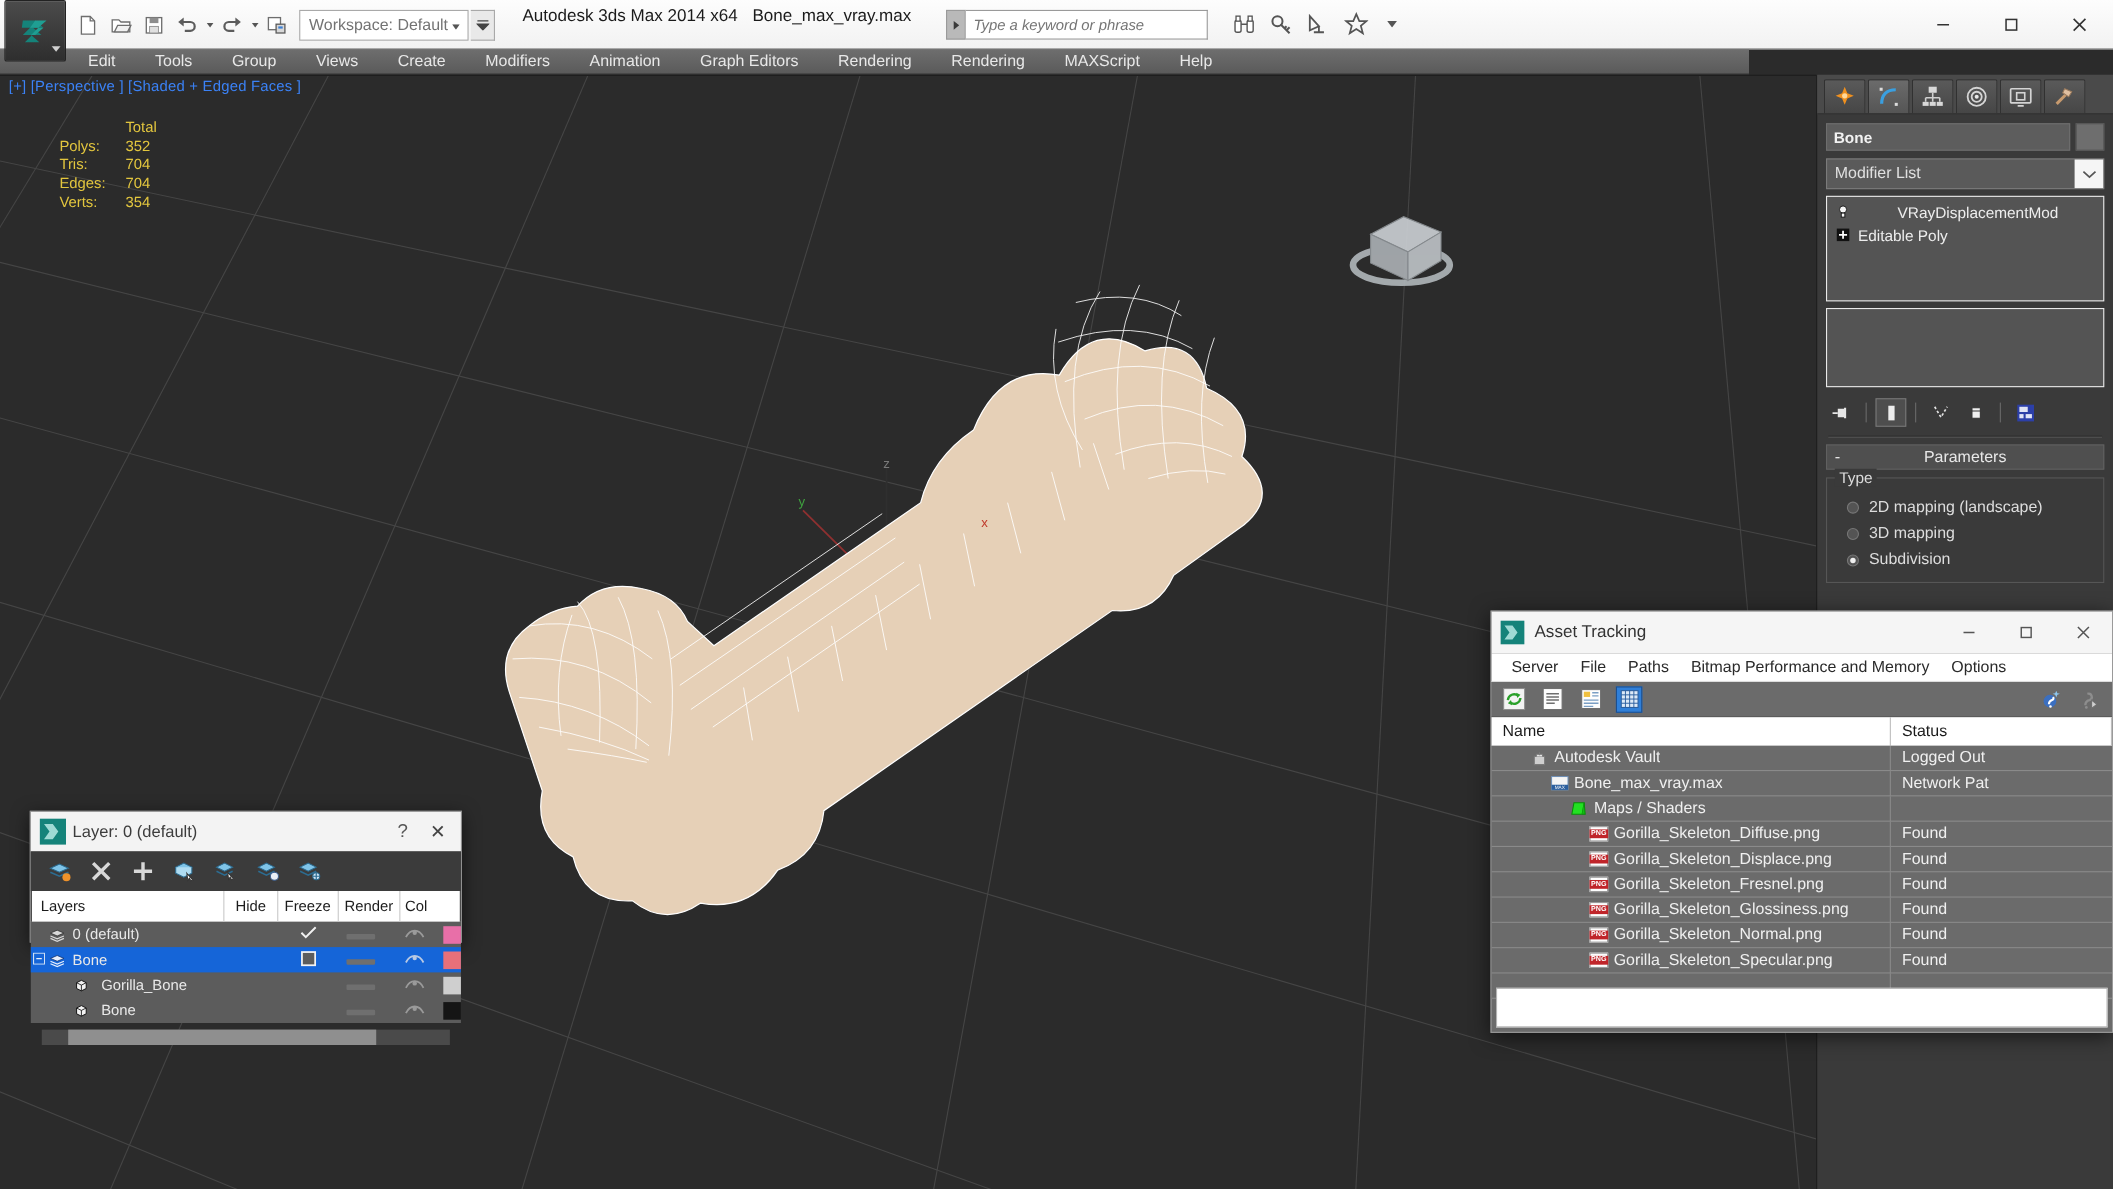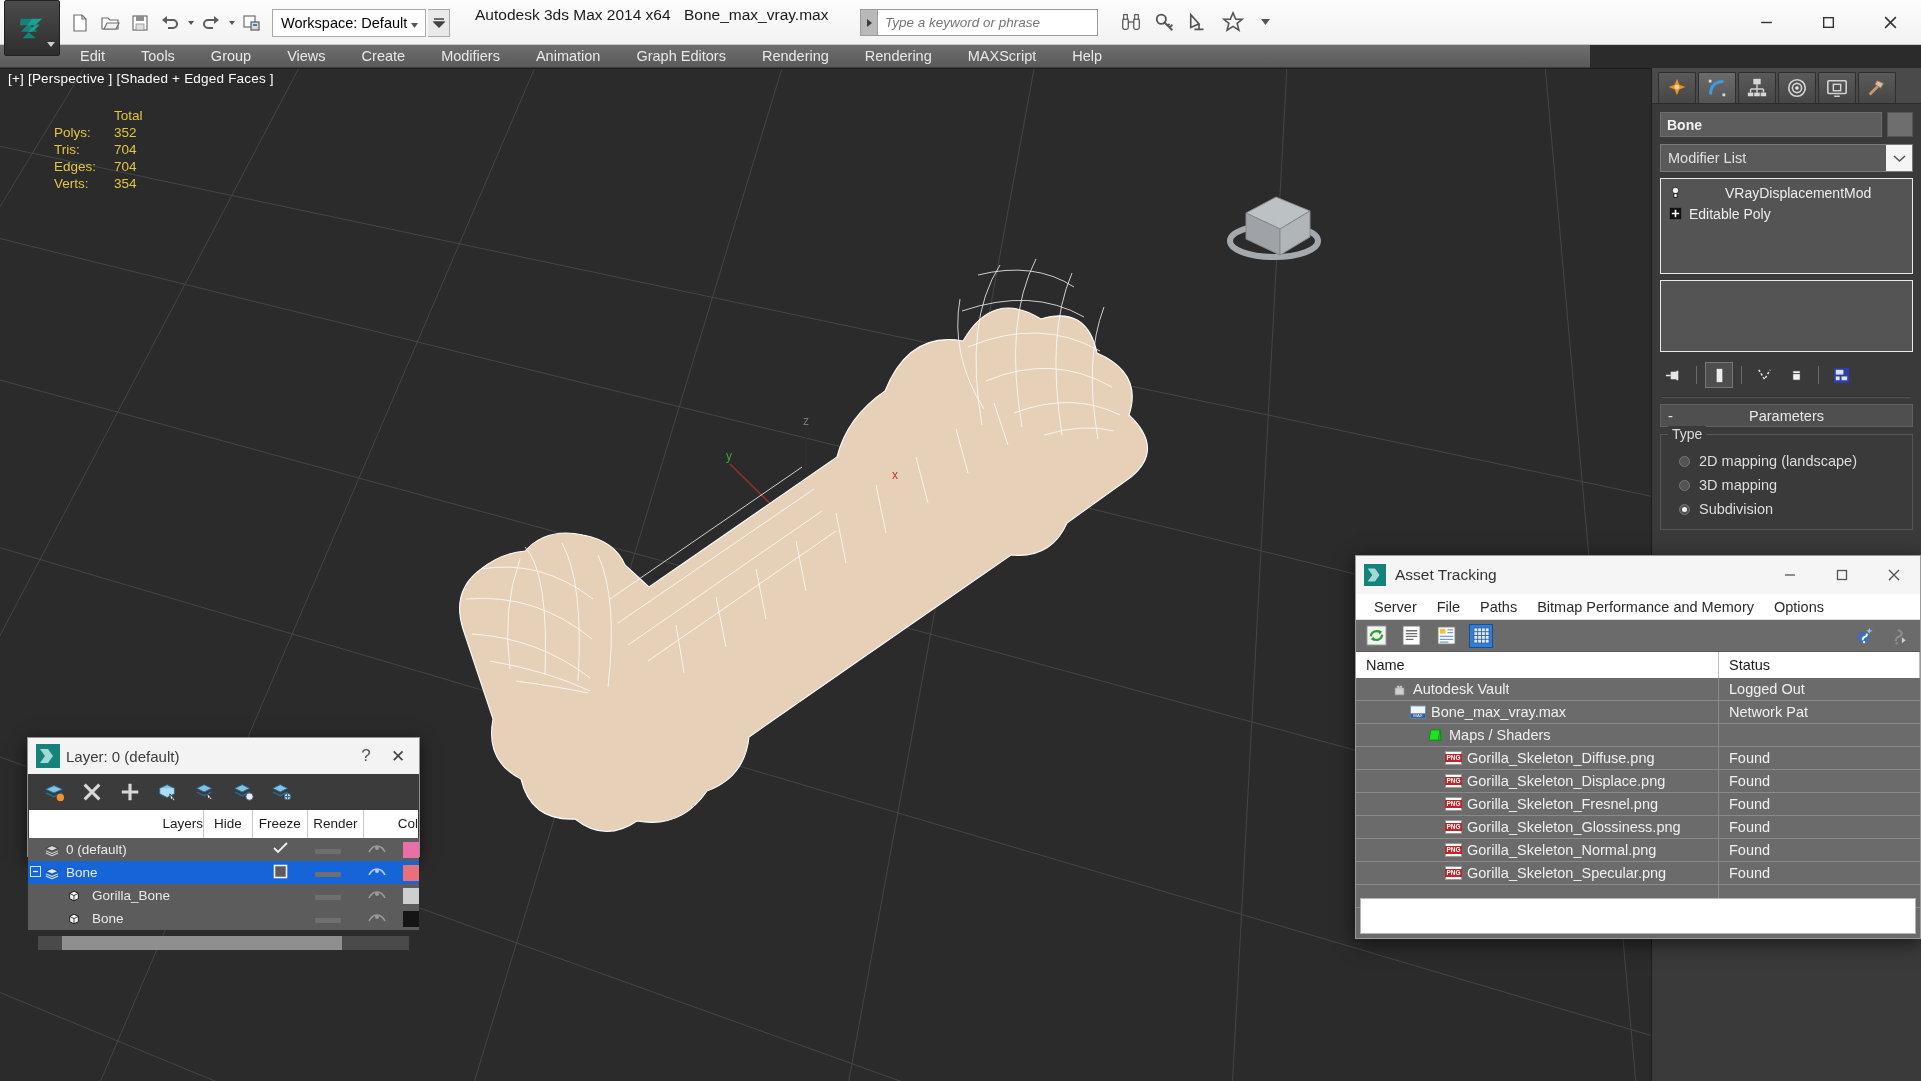--- a/index.html
+++ b/index.html
@@ -17,21 +17,21 @@
     border-left:4px solid transparent;border-right:4px solid transparent;border-top:5px solid #d0d0d0;}
   .qat { position:absolute; left:60px; top:0; height:45px; display:flex; align-items:center;
     gap:2px; padding-left:6px; }
   .qicon { width:28px; height:30px; display:flex; align-items:center; justify-content:center;
     cursor:pointer; }
   .qicon svg { width:20px; height:20px; }
   .minicaret { width:9px;height:30px;display:flex;align-items:center;justify-content:center; }
   .minicaret i { display:block; width:0;height:0;border-left:3px solid transparent;
     border-right:3px solid transparent;border-top:4px solid #555; font-style:normal;}
   .wsbox { margin-left:4px; height:28px; border:1px solid #a9a9a9; background:#ffffff;
-    display:flex; align-items:center; padding:0 4px 0 8px; font-size:14.5px; color:#000000; }
+    display:flex; align-items:center; padding:0 4px 0 8px; font-size:14.5px; color:#737373; }
   .wsbox .arrowcell { width:14px; text-align:center; }
   .wsdrop { width:22px;height:28px;border:1px solid #a9a9a9;border-left:none;background:#e9e9e9;
     display:flex;align-items:center;justify-content:center;}
   #apptitle { position:absolute; left:475px; top:6px; font-size:15.5px; color:#1a1a1a; }
   #filename { position:absolute; left:684px; top:6px; font-size:15.5px; color:#1a1a1a; }
   #searchwrap { position:absolute; left:860px; top:9px; height:27px; display:flex; align-items:center; }
   #searchwrap .sarrow { width:18px;height:27px;background:#b9b9b9;border:1px solid #9a9a9a;
     display:flex;align-items:center;justify-content:center;}
   #searchwrap .sarrow i{display:block;width:0;height:0;border-top:4px solid transparent;
     border-bottom:4px solid transparent;border-left:5px solid #3a3a3a;font-style:normal;}
@@ -50,21 +50,21 @@
   
   #menubar { position:absolute; left:0; top:45px; width:1590px; height:23px;
     background:linear-gradient(#6e6e6e,#5a5a5a); border-bottom:1px solid #3c3c3c;
     display:flex; align-items:center; padding-left:62px; }
   .menuitem { font-size:14.5px; color:#e8e8e8; padding:0 18px; line-height:23px; cursor:default; }
 
   
   #viewport { position:absolute; left:0; top:68px; width:1651px; height:1013px;
     background:#2b2b2b; overflow:hidden; border-top:1px solid #1d1d1d; }
   #grid { position:absolute; left:0; top:0; width:1651px; height:1013px; }
-  #vplabel { position:absolute; left:8px; top:2px; font-size:13.5px; color:#ffffff;
+  #vplabel { position:absolute; left:8px; top:2px; font-size:13.5px; color:#3b82f6;
     font-family:"Liberation Sans", sans-serif; letter-spacing:.2px;}
   #stats { position:absolute; left:14px; top:38px; font-size:13.5px; color:#e3c63e;margin-left:40px; }
   #stats table { border-collapse:collapse; }
   #stats td { padding:1px 0; font-size:13.5px; color:#e3c63e; }
   #stats td.lbl { padding-right:18px; }
   #stats td.hdr { color:#e3c63e; }
 
   
   #cmdpanel { position:absolute; left:1651px; top:68px; width:270px; height:1013px;
     background:#3a3a3a; border-left:1px solid #1d1d1d; }
@@ -116,21 +116,21 @@
   #layerTitle .ic { width:24px; height:24px; margin:0 6px 0 4px; }
   #layerTitle .t { flex:1; font-size:15px; color:#3c3c3c; }
   #layerTitle .q { width:30px; text-align:center; font-size:17px; color:#555; }
   #layerTitle .x { width:34px; text-align:center; font-size:17px; color:#444; }
   #layerToolbar { height:36px; background:#3b3b3b; display:flex; align-items:center;
     padding-left:14px; gap:14px; }
   #layerToolbar .lt { width:24px; height:24px; display:flex; align-items:center; justify-content:center; }
   #layerToolbar svg { width:22px; height:22px; }
   #layerGridHdr { height:28px; background:#ffffff; display:flex; align-items:center;
     border-left:1px solid #3b3b3b; border-right:1px solid #3b3b3b; font-size:13.5px; color:#1c1c1c; }
-  #layerGridHdr .c { border-right:1px solid #c9c9c9; height:28px; line-height:28px; padding-left:8px;text-align:right; }
+  #layerGridHdr .c { border-right:1px solid #c9c9c9; height:28px; line-height:28px; padding-left:8px; }
   #layerBody { background:#5c5c5c; }
   .lrow { height:23px; display:flex; align-items:center; font-size:13.5px; color:#e9e9e9;
     border-bottom:0; }
   .lrow.sel { background:#1565d8; }
   .lrow .expand { width:14px; text-align:center; font-size:11px; color:#cfcfcf; }
   .lrow .licon { width:20px; display:flex; align-items:center; justify-content:center; }
   .lrow .lname { flex:1; padding-left:4px; }
   .lrow .cHide { width:48px; text-align:center; }
   .lrow .cFreeze { width:47px; text-align:center; }
   .lrow .cRender { width:52px; text-align:center; }

